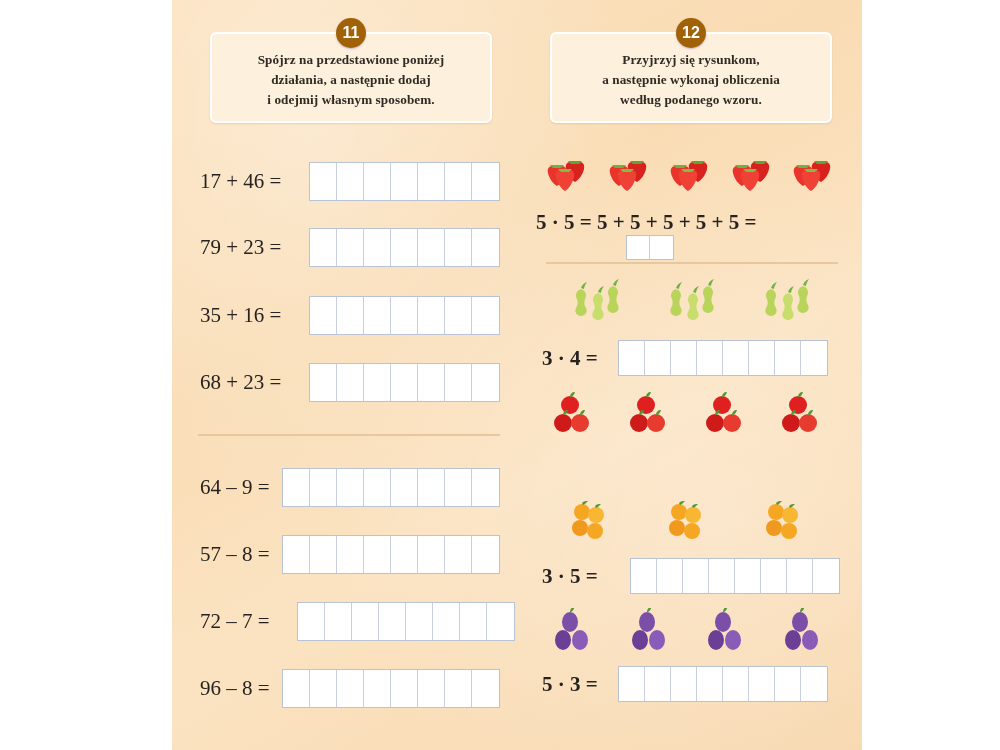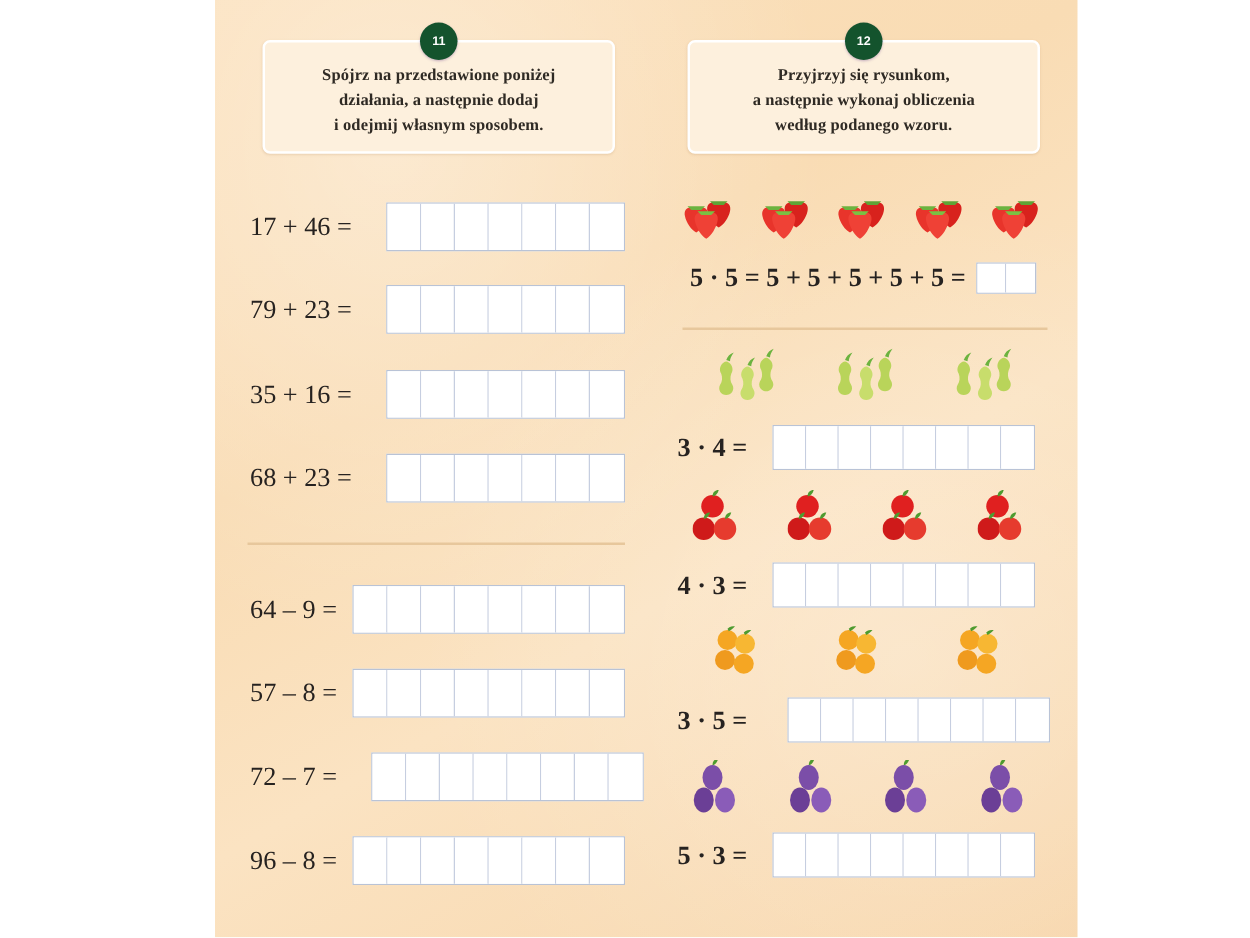--- a/index.html
+++ b/index.html
@@ -45,24 +45,24 @@
     color: #2f2a24;
     letter-spacing: 0.1px;
     text-align: center;
   }
   .badge {
     position: absolute;
     top: -16px; left: 50%;
     transform: translateX(-50%);
     width: 30px; height: 30px;
     border-radius: 50%;
-    background: #14532d;
+    background: #a16207;
     color: #ffffff;
     font-family: "Liberation Sans", sans-serif;
-    font-size: 10px;
+    font-size: 16px;
     font-weight: bold;
     display: flex; align-items: center; justify-content: center;
     box-shadow: 0 1px 2px rgba(110,70,140,0.35);
   }
   #card-left  { left: 38px;  top: 32px; width: 282px; }
   #card-right { left: 28px;  top: 32px; width: 282px; }
 
   
   .eq-row {
     position: absolute;
@@ -318,21 +318,21 @@
               <path d="M4 13h14l-3 3h-8z" fill="#6cb33f"></path>
               <path d="M24 10c-3 0-5 3-4 7 1 5 5 11 9 13 4-2 8-8 9-13 1-4-1-7-4-7z" fill="#d8221d"></path>
               <path d="M22 9h14l-3 3h-8z" fill="#5fa436"></path>
               <path d="M14 18c-3 0-5 3-4 7 1 5 5 12 9 14 4-2 8-9 9-14 1-4-1-7-4-7z" fill="#ef4136"></path>
               <path d="M12 17h14l-3 3h-8z" fill="#7ac143"></path>
             </g>
           </svg>
         </div>
       </div>
 
-      <div class="mult-row" style="left:30px; top:210px;">
+      <div class="mult-row" style="left:14px; top:210px;flex-direction:column;">
         <div class="mult-label">5 · 5 = 5 + 5 + 5 + 5 + 5 =</div>
         <div class="grid grid-box" style="margin-left:8px;">
           <div class="row2">
             <div class="cell" style="width:23px;height:23px;"></div>
             <div class="cell" style="width:23px;height:23px;border-right:none;"></div>
           </div>
         </div>
       </div>
 
       <div class="divider" style="left:24px; top:262px; width:292px;"></div>
@@ -434,33 +434,20 @@
               <path d="M16 5c0-3 2-5 5-5-1 3-2 4-4 5z" fill="#4e9b2f"></path>
               <circle cx="9" cy="31" r="9" fill="#cf1a1a"></circle>
               <path d="M9 23c0-3 2-5 5-5-1 3-2 4-4 5z" fill="#4e9b2f"></path>
               <circle cx="26" cy="31" r="9" fill="#e63b2e"></circle>
               <path d="M26 23c0-3 2-5 5-5-1 3-2 4-4 5z" fill="#4e9b2f"></path>
             </g>
           </svg>
         </div>
       </div>
 
-      <div class="mult-row" style="left:20px; top:450px;">
-        <div class="mult-label" style="width:70px;">4 · 3 =</div>
-        <div class="grid grid-sm" style="margin-left:6px;">
-          <div class="cell"></div>
-            <div class="cell"></div>
-            <div class="cell"></div>
-            <div class="cell"></div>
-            <div class="cell"></div>
-            <div class="cell"></div>
-            <div class="cell"></div>
-            <div class="cell"></div>
-        </div>
-      </div>
 
       <div class="fruit-row" style="left:46px; top:500px; width:250px; justify-content:space-between;">
         <div class="fruit-group">
           <svg width="56" height="46" viewBox="0 0 56 46">
             <g>
               <circle cx="14" cy="12" r="8" fill="#f5a623"></circle>
               <circle cx="28" cy="15" r="8" fill="#f7b733"></circle>
               <circle cx="12" cy="28" r="8" fill="#ef9a1e"></circle>
               <circle cx="27" cy="31" r="8" fill="#f5a623"></circle>
               <path d="M14 3c2-2 4-2 6-2-2 2-3 3-5 4z" fill="#4e9b2f"></path>

